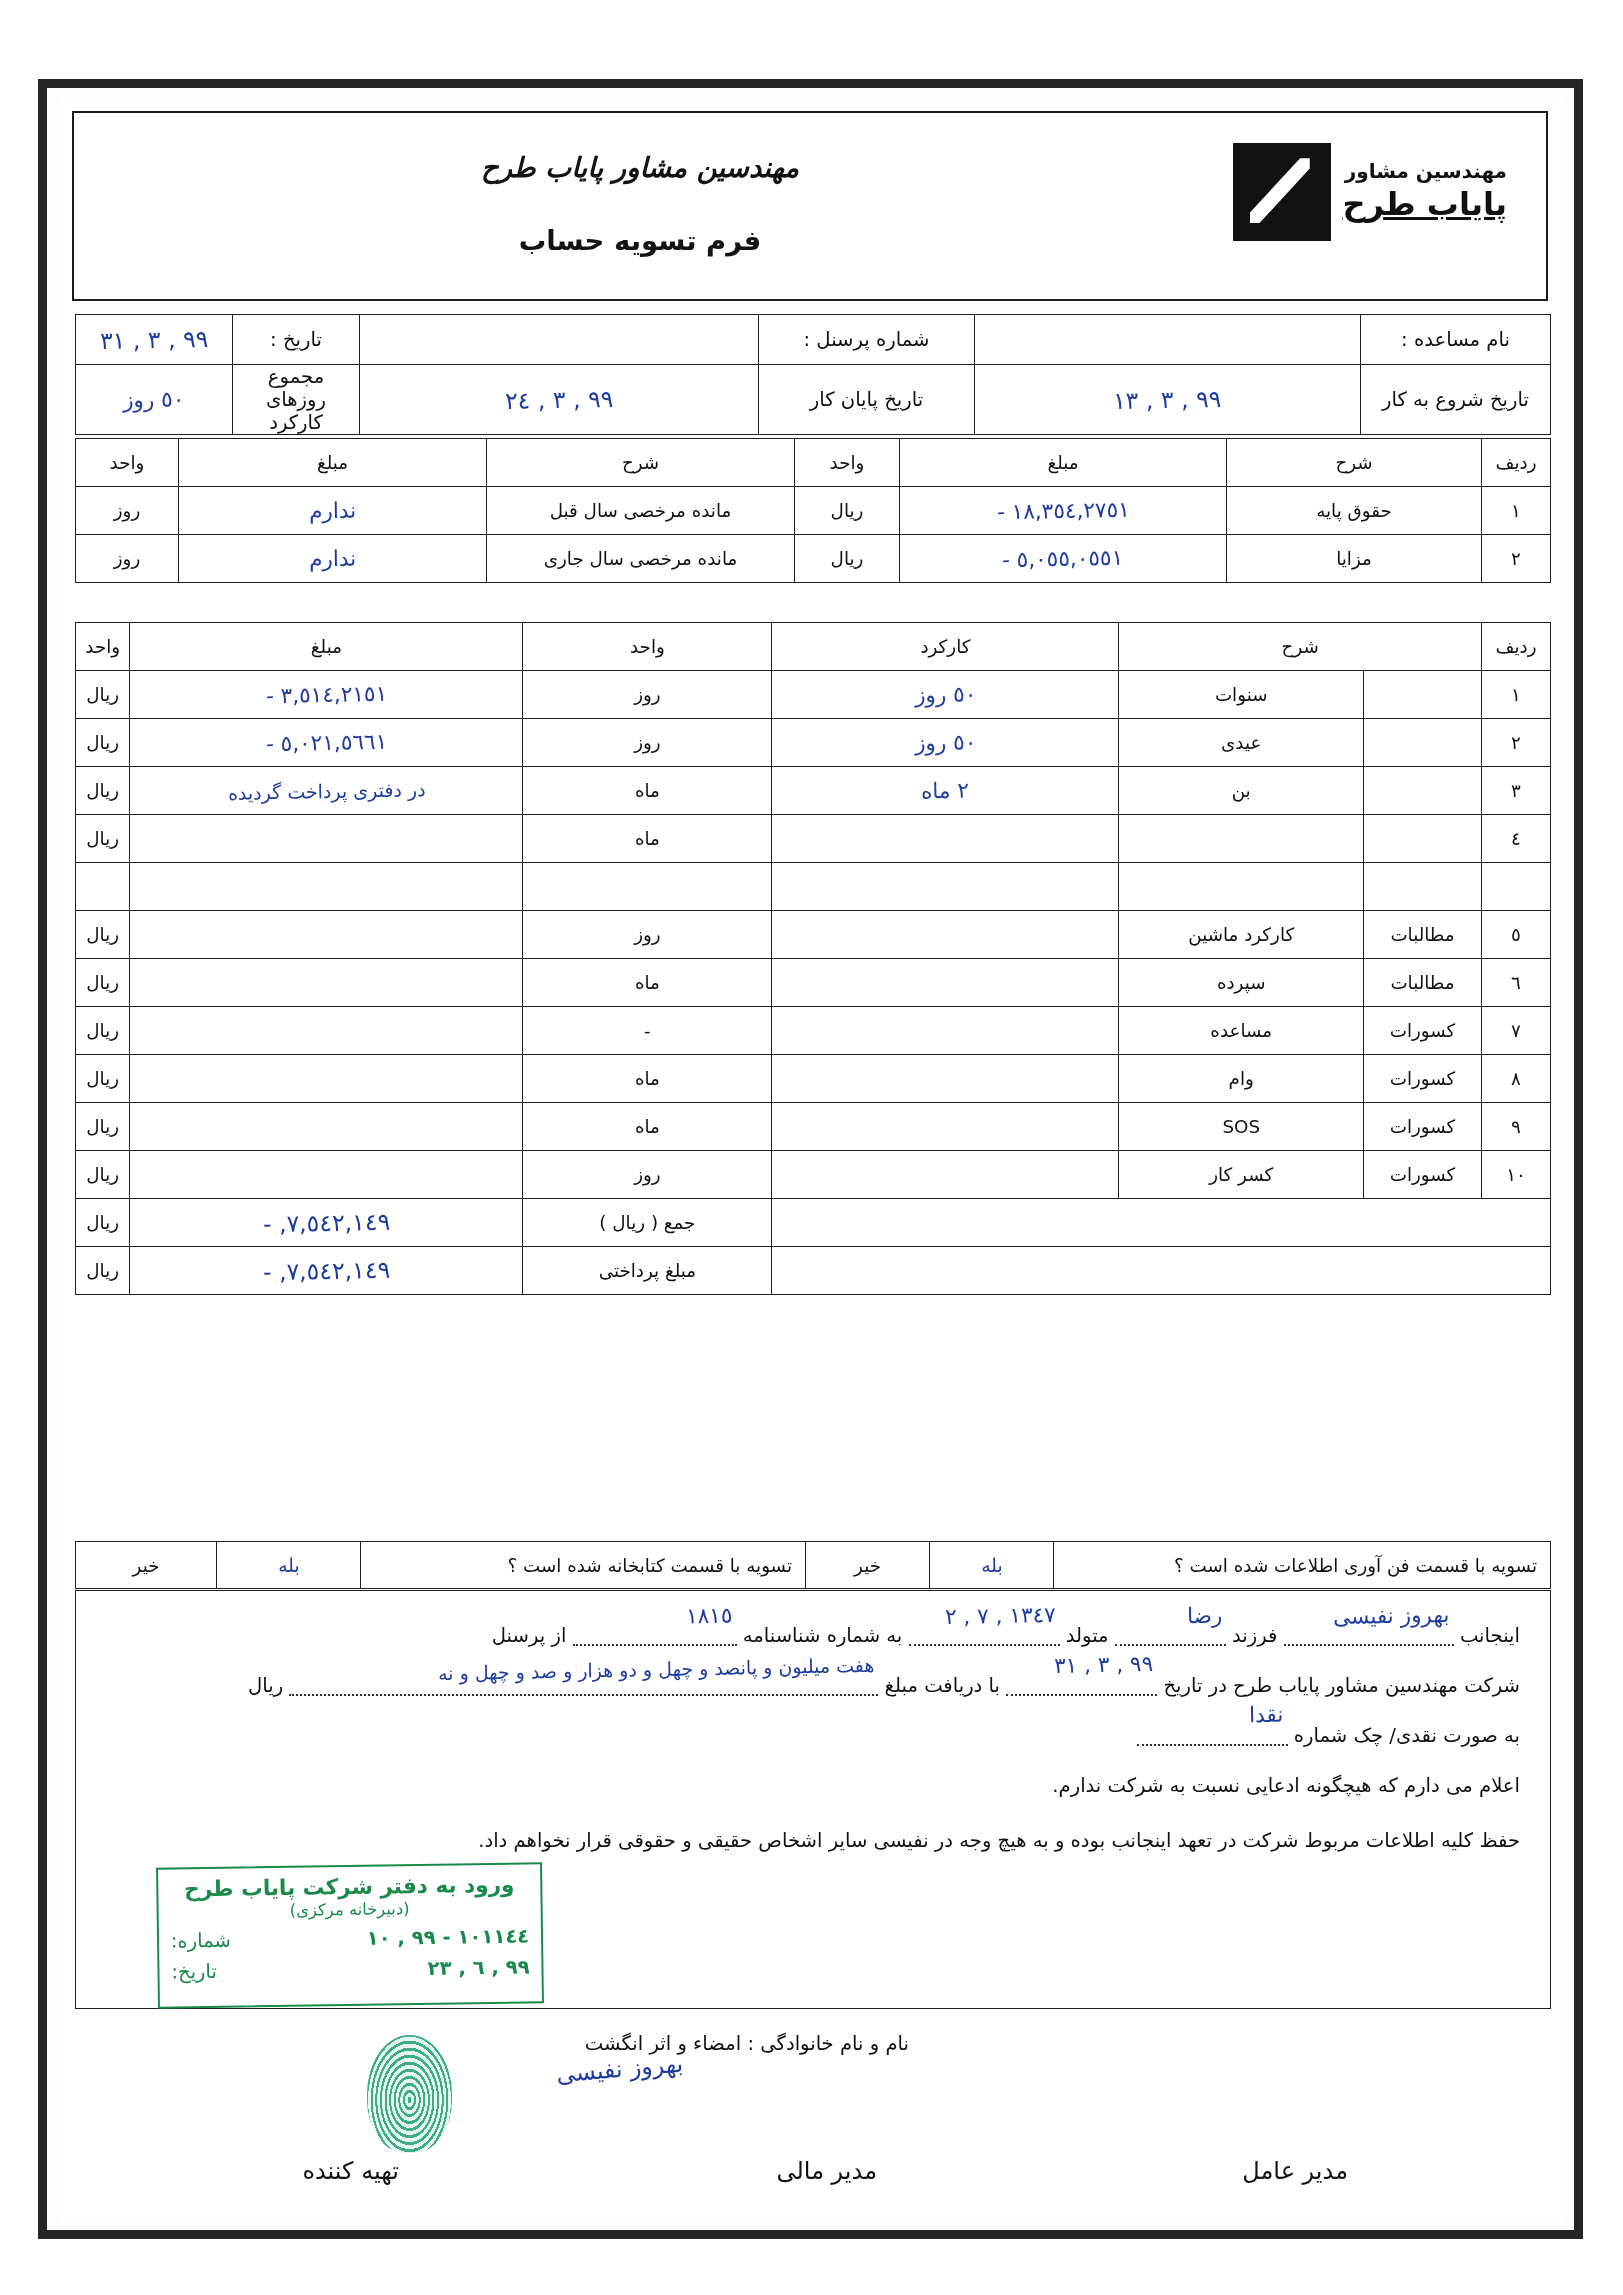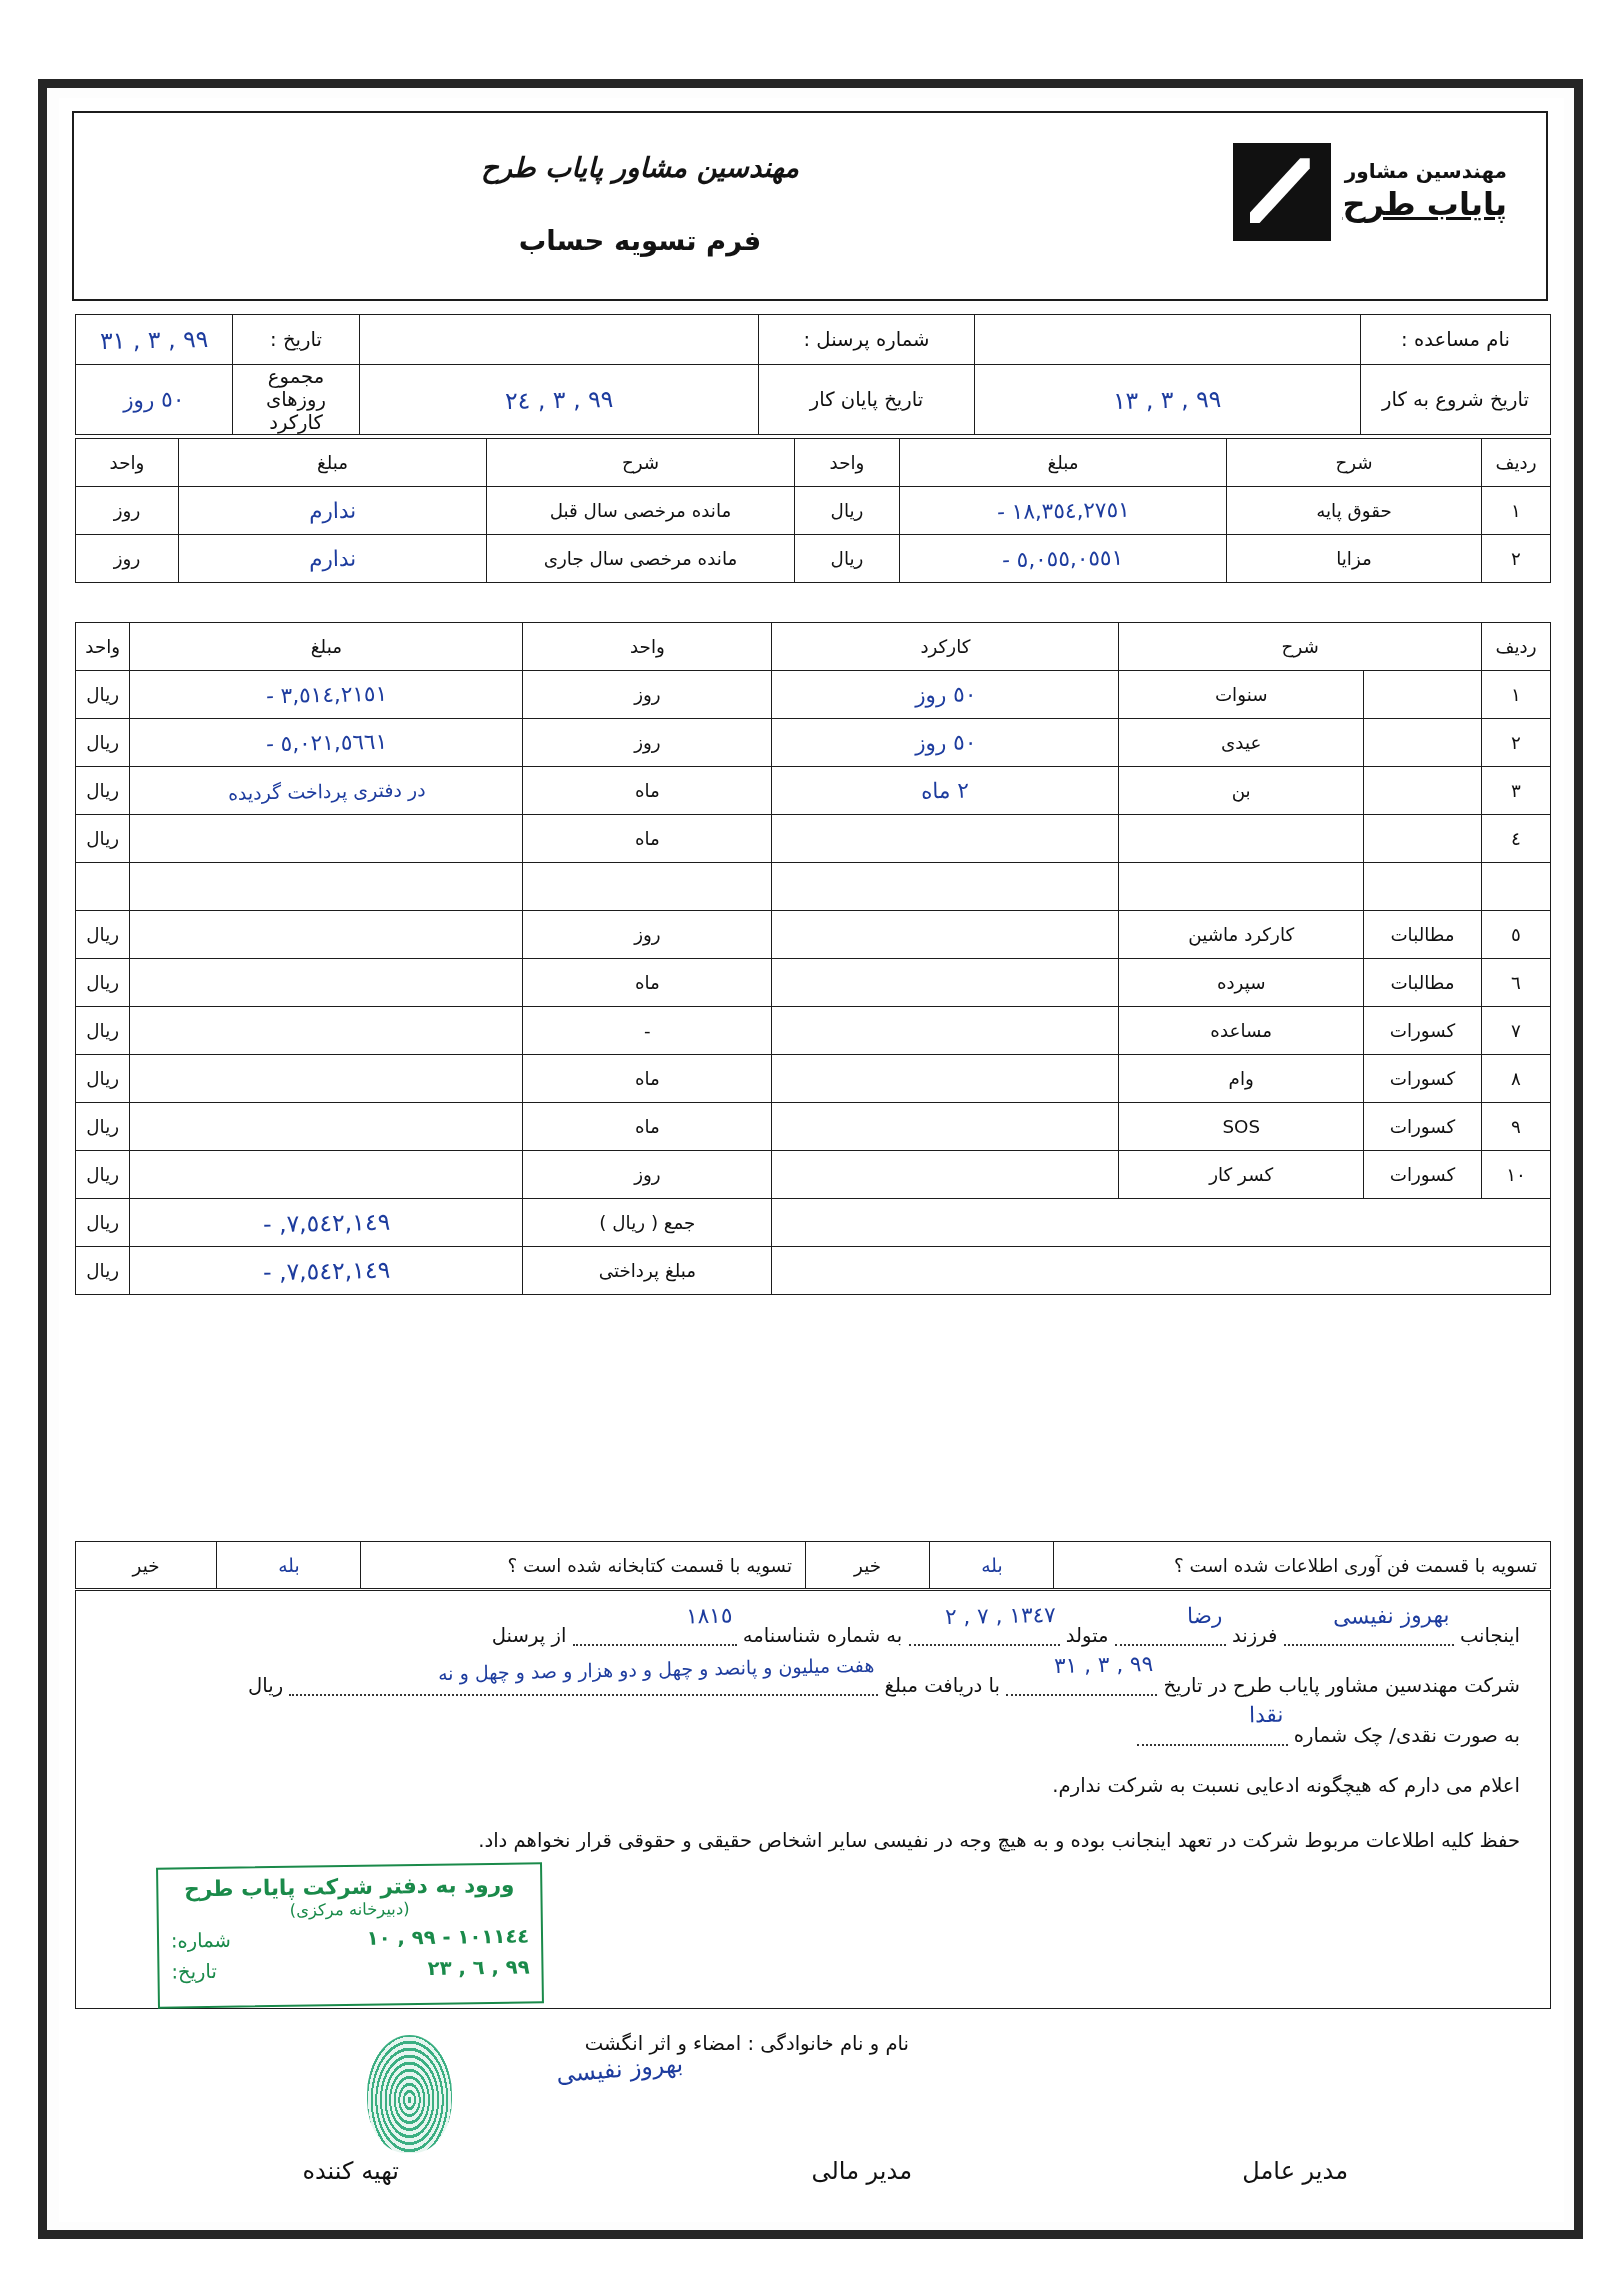--- a/index.html
+++ b/index.html
@@ -495,19 +495,19 @@
         <span>تاریخ:</span>
       </div>
     </div>
 
     <span class="sig-label" style="right:655px; top:1934px;">نام و نام خانوادگی : امضاء و اثر انگشت</span>
     <span class="sig-hw" style="left:497px; top:1957px;">بهروز نفیسی</span>
     <div class="thumb"></div>
 
     <div class="footer-labels">
       <span style="right:1165px">تهیه کننده</span>
-      <span style="right:652px">مدیر مالی</span>
+      <span style="right:687px">مدیر مالی</span>
       <span style="right:216px">مدیر عامل</span>
     </div>
 
   </div>
 </div>
 
 
 </body></html>

